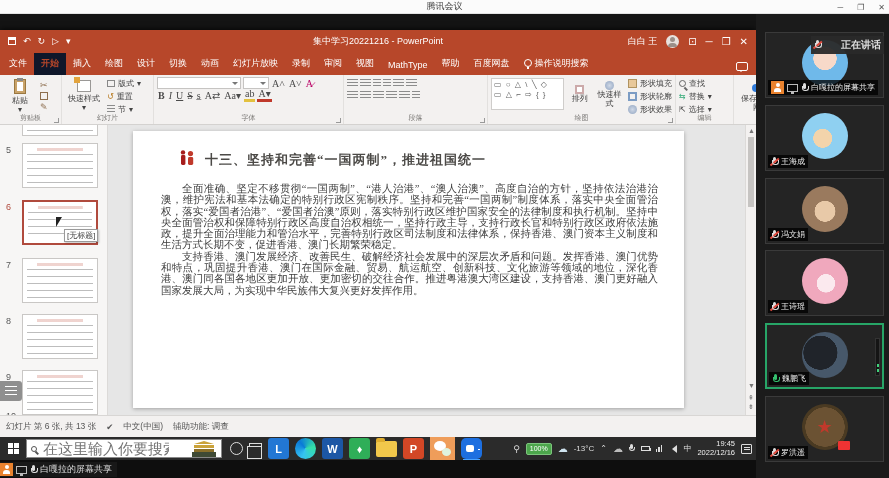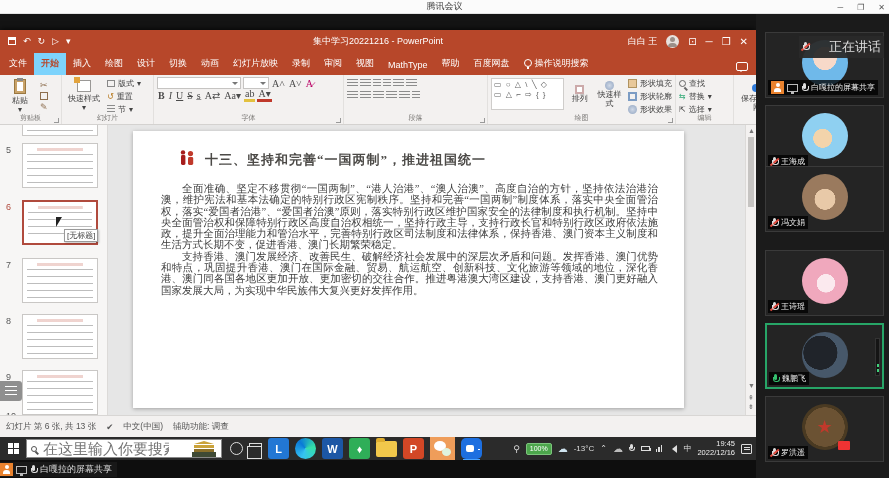--- a/index.html
+++ b/index.html
@@ -20,21 +20,21 @@
   .qat .sv{width:8px;height:8px;border:1px solid #fff;border-top-width:3px;}
   .ppt-title{position:absolute;left:0;right:0;top:0;height:22px;line-height:22px;text-align:center;font-size:9px;}
   .ppt-tbr{position:absolute;right:0;top:0;height:22px;display:flex;align-items:center;gap:9px;padding-right:8px;font-size:9px;}
   .avatar-c{width:13px;height:13px;border-radius:50%;background:#e8e2dd;position:relative;}
   .avatar-c::before{content:"";position:absolute;left:4px;top:2px;width:5px;height:5px;border-radius:50%;background:#9b8f88;}
   .avatar-c::after{content:"";position:absolute;left:2px;top:8px;width:9px;height:4px;border-radius:4px 4px 0 0;background:#9b8f88;}
   .wc{font-size:10px;color:#fff;}
   
   .ppt-tabs{position:relative;height:23px;background:#b7472a;display:flex;align-items:flex-end;padding-left:2px;}
   .tab{padding:4px 7px 5px;font-size:9px;color:#fff;white-space:nowrap;}
-  .tab.active{background:#7dd3fc;color:#b7472a;font-weight:bold;}
+  .tab.active{background:#0f172a;color:#b7472a;font-weight:bold;}
   .bulb{width:8px;height:8px;border:1px solid #fff;border-radius:50%;position:relative;display:inline-block;margin-right:3px;vertical-align:-1px;}
   .bulb::after{content:"";position:absolute;left:2px;bottom:-3px;width:2px;height:2px;background:#fff;}
   .cmt{position:absolute;right:8px;bottom:4px;width:12px;height:9px;border:1px solid #fff;border-radius:2px;}
   .cmt::after{content:"";position:absolute;left:2px;bottom:-4px;border:2px solid transparent;border-top-color:#fff;}
   
   .ribbon{position:relative;height:50px;background:#f3f1f0;border-bottom:1px solid #d4d2d0;display:flex;font-size:8px;color:#444;}
   .grp{position:relative;border-right:1px solid #e2e0de;padding:3px 3px 11px;flex:none;}
   .grp-label{position:absolute;bottom:1px;left:0;right:0;text-align:center;font-size:7px;color:#7a7875;}
   .dlg{position:absolute;right:2px;bottom:1px;width:5px;height:5px;border-right:1px solid #999;border-bottom:1px solid #999;}
   .bigbtn{display:flex;flex-direction:column;align-items:center;justify-content:center;width:34px;height:36px;text-align:center;line-height:9px;}
@@ -179,22 +179,22 @@
   .av1{background:radial-gradient(circle at 50% 40%,#f7d9c9 0 32%,#6fb9ea 33%);}
   .av2{background:radial-gradient(circle at 45% 55%,#f3d4ab 0 26%,#8fd0f1 27%);}
   .av3{background:radial-gradient(circle at 50% 55%,#e8c9a8 0 30%,#9a7a5e 31%);}
   .av4{background:radial-gradient(circle at 52% 55%,#fbe9ee 0 26%,#f0a8bd 27%);}
   .av5{background:radial-gradient(circle at 40% 45%,#20242a 0 45%,#47586a 46%);}
   .av6{background:radial-gradient(circle at 50% 50%,#6b5233 0 60%,#4a3a22 61%);display:flex;align-items:center;justify-content:center;
     color:#c0392b;font-size:18px;}
   .flag{position:absolute;right:-2px;bottom:0;width:12px;height:9px;background:#e33;border-radius:1px;}
   .nm{position:absolute;left:2px;bottom:2px;background:rgba(0,0,0,.78);display:flex;align-items:center;gap:3px;
     padding:1px 3px;font-size:8px;color:#eee;max-width:113px;white-space:nowrap;overflow:hidden;}
-  .speakbar{position:absolute;top:3px;right:-1px;background:rgba(42,42,42,.95);color:#ddd;font-size:13px;
-    display:flex;align-items:center;gap:20px;padding:2px 3px;}
+  .speakbar{position:absolute;top:3px;right:-1px;background:rgba(42,42,42,.95);color:#ddd;font-size:10px;
+    display:flex;align-items:center;gap:20px;padding:2px 3px;font-weight:bold;}
   .meter{position:absolute;right:2px;top:13px;width:5px;height:38px;background:#151515;border:1px solid #333;}
   .meter::after{content:"";position:absolute;left:1px;bottom:1px;width:2px;height:10px;
     background:repeating-linear-gradient(#3fd07a 0 3px,transparent 3px 5px);}
 </style>
 </head>
 <body>
 
 <div class="screen">
 
   <div class="mtb">
@@ -551,21 +551,21 @@
       <div class="vt" style="top:91px">
         <div class="av av2"></div>
         <div class="nm">
           <i class="mic">
               <i class="slash"></i>
             </i>
           <span>王海成</span>
         </div>
       </div>
 
-      <div class="vt" style="top:152px">
+      <div class="vt" style="top:164px">
         <div class="av av3"></div>
         <div class="nm">
           <i class="mic">
               <i class="slash"></i>
             </i>
           <span>冯文娟</span>
         </div>
       </div>
 
       <div class="vt" style="top:236px">

